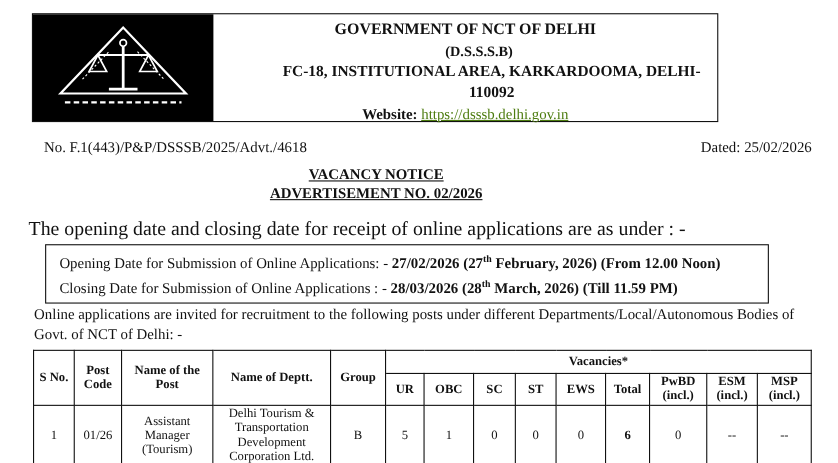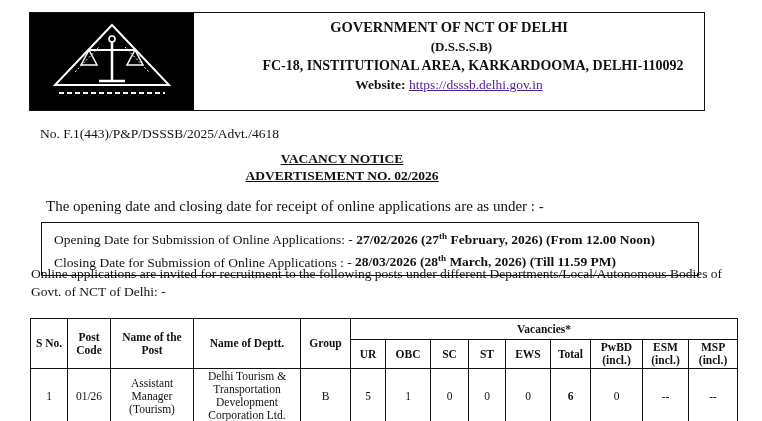--- a/index.html
+++ b/index.html
@@ -9,21 +9,21 @@
     background: #ffffff;
     color: #111111;
     font-family: "Liberation Serif", serif;
     overflow: hidden;
   }
 
   
   .letterhead {
     position: absolute;
     left: 29px; top: 12px;
-    width: 676px; height: 99px;
+    width: 624px; height: 99px;
     border: 1.5px solid #111;
     display: flex;
     background: #fff;
   }
   .logo-box {
     width: 164px;
     height: 100%;
     background: #000;
     flex: 0 0 auto;
     display: flex;
@@ -35,21 +35,21 @@
     text-align: center;
     padding-top: 5px;
     line-height: 19px;
   }
   .head-line1 { font-weight: bold; font-size: 14.5px; }
   .head-line2 { font-weight: bold; font-size: 14px; }
   .head-line3 { font-weight: bold; font-size: 13px; margin-left: 25px; }
   .head-line4 { font-weight: bold; font-size: 14px; margin-left: 48px; }
   .head-line5 { font-size: 13.5px; }
   .head-line5 .wlabel { font-weight: bold; }
-  .weblink { text-decoration: underline; color: #4c1d95; cursor: pointer; }
+  .weblink { text-decoration: underline; color: #4d7c0f; cursor: pointer; }
 
   
   .ref-row {
     position: absolute;
     left: 40px; top: 126px;
     width: 698px;
     display: flex;
     justify-content: space-between;
     font-size: 13.5px;
     gap: 12px;
@@ -63,41 +63,41 @@
     text-align: center;
     font-weight: bold;
     font-size: 13.5px;
     line-height: 16.5px;
   }
   .notice-titles div { text-decoration: underline; }
 
   
   .intro-line {
     position: absolute;
-    left: 46px; top: 198px;
-    font-size: 15px;
+    left: 26px; top: 198px;
+    font-size: 18px;
     text-align: right;
   }
 
   
   .dates-box {
     position: absolute;
     left: 41px; top: 222px;
     width: 658px;
     border: 1.5px solid #111;
     padding: 3px 4px 4px 12px;
     font-size: 13.5px;
     line-height: 19px;
   }
   .dates-box b sup { font-size: 9px; }
 
   
   .invitation {
     position: absolute;
-    left: 31px; top: 265px;
+    left: 31px; top: 277px;
     width: 712px;
     font-size: 13.5px;
     line-height: 17.5px;
   }
 
   
   table.vacancy {
     position: absolute;
     left: 30px; top: 318px;
     border-collapse: collapse;
@@ -146,20 +146,21 @@
     <div class="head-line4">FC-18, INSTITUTIONAL AREA, KARKARDOOMA, DELHI-110092</div>
     <div class="head-line5">
       <span class="wlabel">Website:</span>
       <span class="weblink">https://dsssb.delhi.gov.in</span>
     </div>
   </div>
 </div>
 
 <div class="ref-row">
   <span>No. F.1(443)/P&amp;P/DSSSB/2025/Advt./4618</span>
+  <span>Dated: 25/02/2026</span>
 </div>
 
 <div class="notice-titles">
   <div>VACANCY NOTICE</div>
   <div>ADVERTISEMENT NO. 02/2026</div>
 </div>
 
 <div class="intro-line">The opening date and closing date for receipt of online applications are as under : -</div>
 
 <div class="dates-box">

